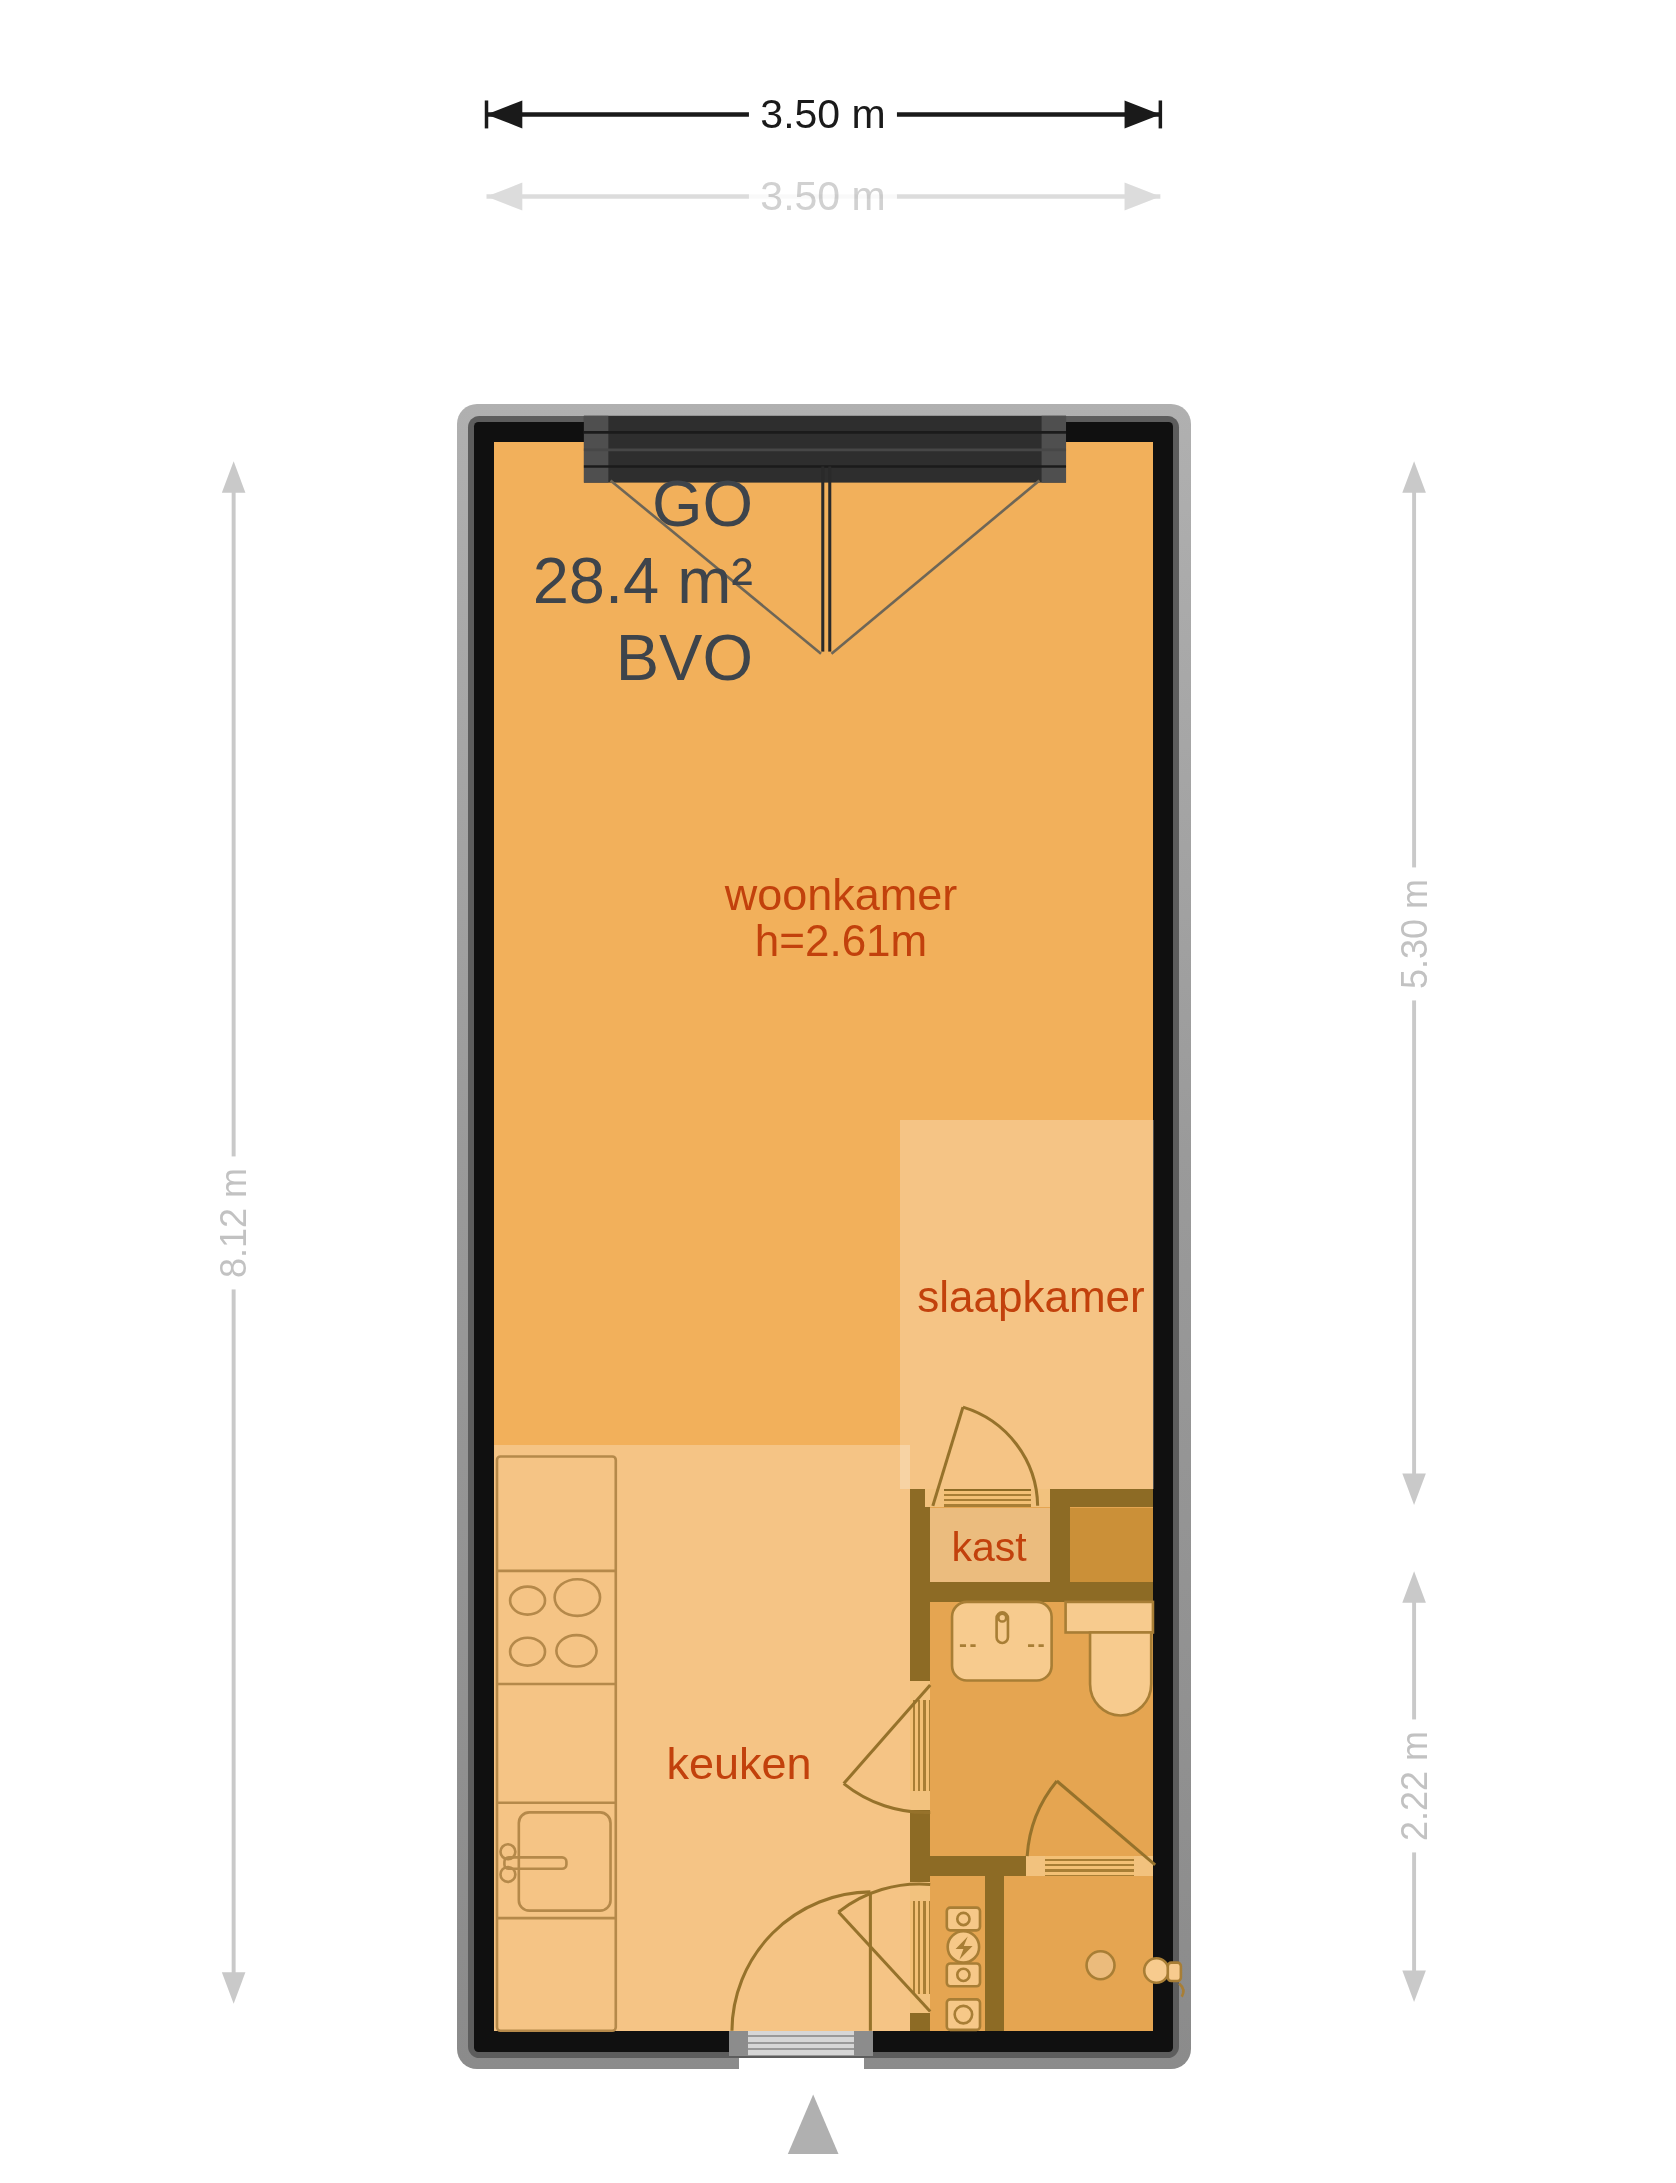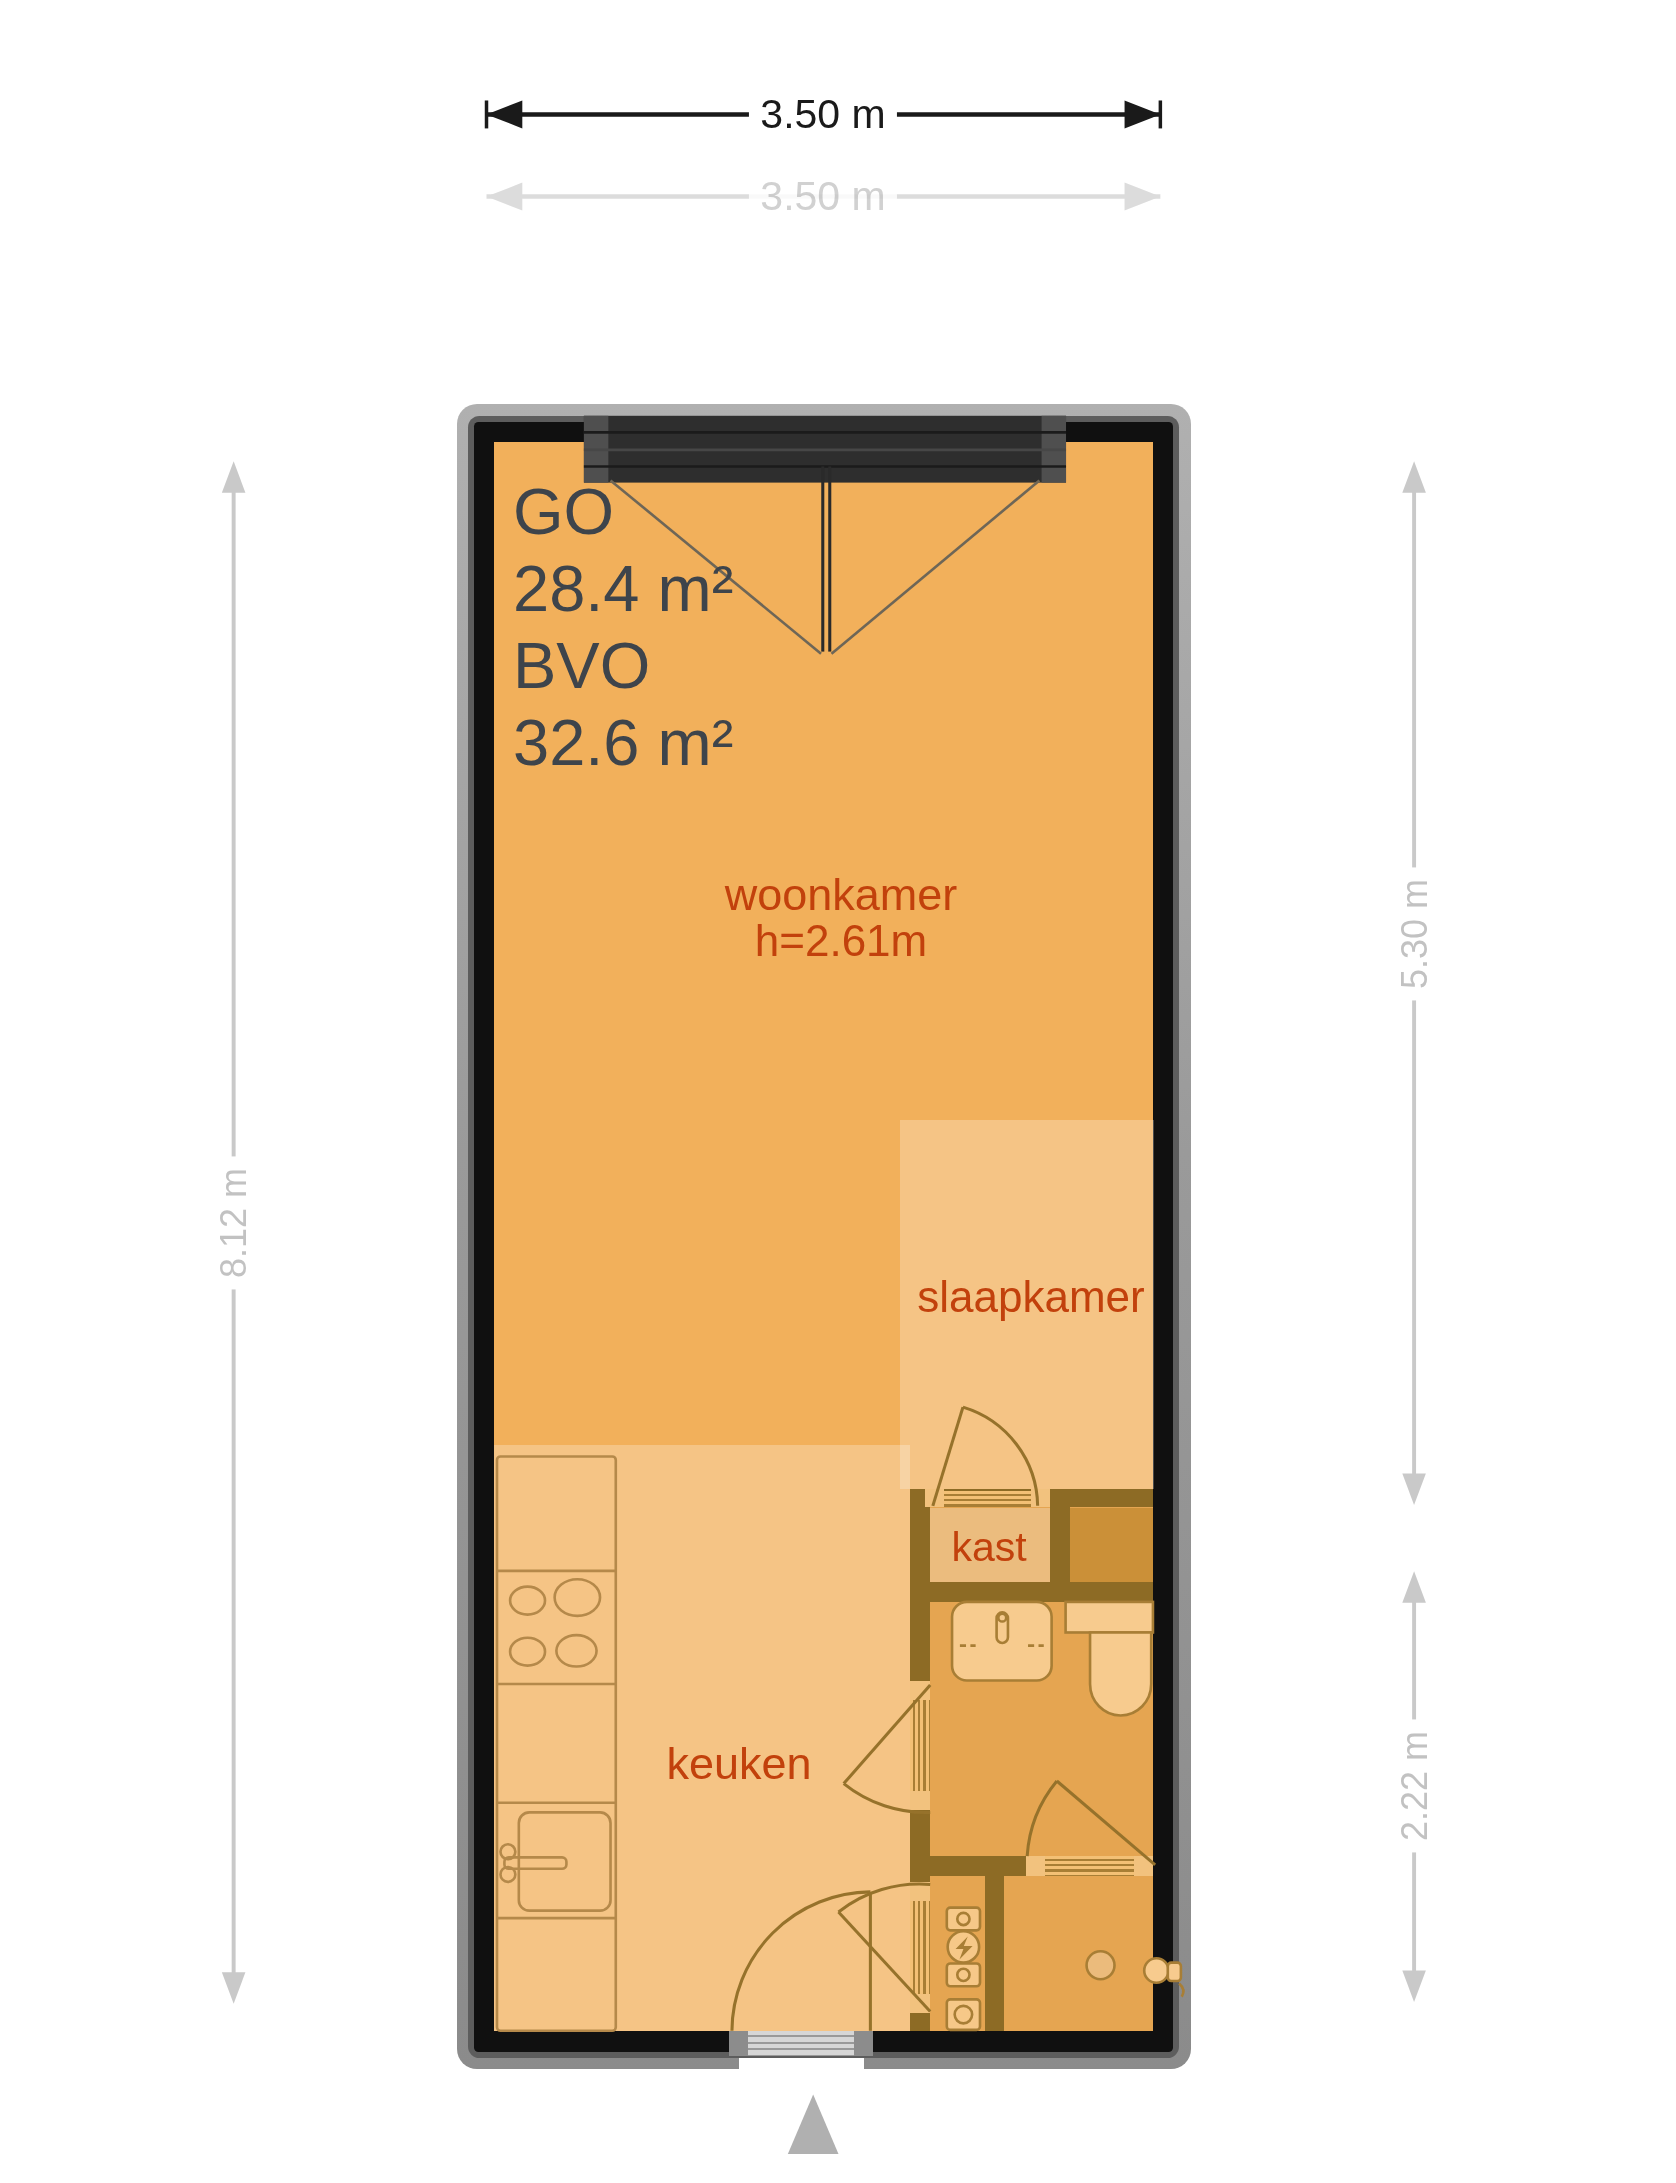--- a/index.html
+++ b/index.html
@@ -49,21 +49,21 @@
                background:repeating-linear-gradient(180deg,#d6d6d6 0px,#d6d6d6 4.4px,#999999 4.4px,#999999 6.5px);}
   .jamb-gray{background:#8c8c8c;z-index:5;}
   .white-gap{left:739px;top:2058px;width:125px;height:13px;background:#ffffff;z-index:5;}
   
   .roomtxt{transform:translate(-50%,-50%);color:#c2410c;white-space:nowrap;z-index:6;}
   .lbl-woonkamer{left:841px;top:895px;font-size:45px;}
   .lbl-hnote{left:841px;top:941px;font-size:44px;}
   .lbl-slaapkamer{left:1031px;top:1297px;font-size:44px;}
   .lbl-keuken{left:739px;top:1728px;font-size:45px;margin-top:36px;}
   .lbl-kast{left:989px;top:1547px;font-size:41px;text-align:right;}
-  .go-block{left:513px;top:465px;width:262px;text-align:left;color:#3e444b;z-index:6;margin-top:8px;}
+  .go-block{left:491px;top:465px;width:262px;text-align:right;color:#3e444b;z-index:6;}
   .go-block div{font-size:65px;line-height:77px;}
   svg.layer{position:absolute;left:0;top:0;z-index:4;pointer-events:none;}
 </style>
 </head>
 <body>
 
 <div class="stage">
 
 
   <svg class="layer" width="1677" height="2371" viewBox="0 0 3840 5429">
@@ -248,21 +248,20 @@
         <rect x="2168" y="4578" width="76" height="70" rx="8" fill="#f6c888"></rect>
         <circle cx="2206" cy="4613" r="20" fill="none"></circle>
       </g>
     </g>
   </svg>
 
   <div class="abs go-block">
     <div>GO</div>
     <div>28.4 m²</div>
     <div>BVO</div>
-    <div>32.6 m²</div>
   </div>
 
   <div class="abs roomtxt lbl-woonkamer">woonkamer</div>
   <div class="abs roomtxt lbl-hnote">h=2.61m</div>
   <div class="abs roomtxt lbl-slaapkamer">slaapkamer</div>
   <div class="abs roomtxt lbl-keuken">keuken</div>
   <div class="abs roomtxt lbl-kast">kast</div>
 
 </div>
 

